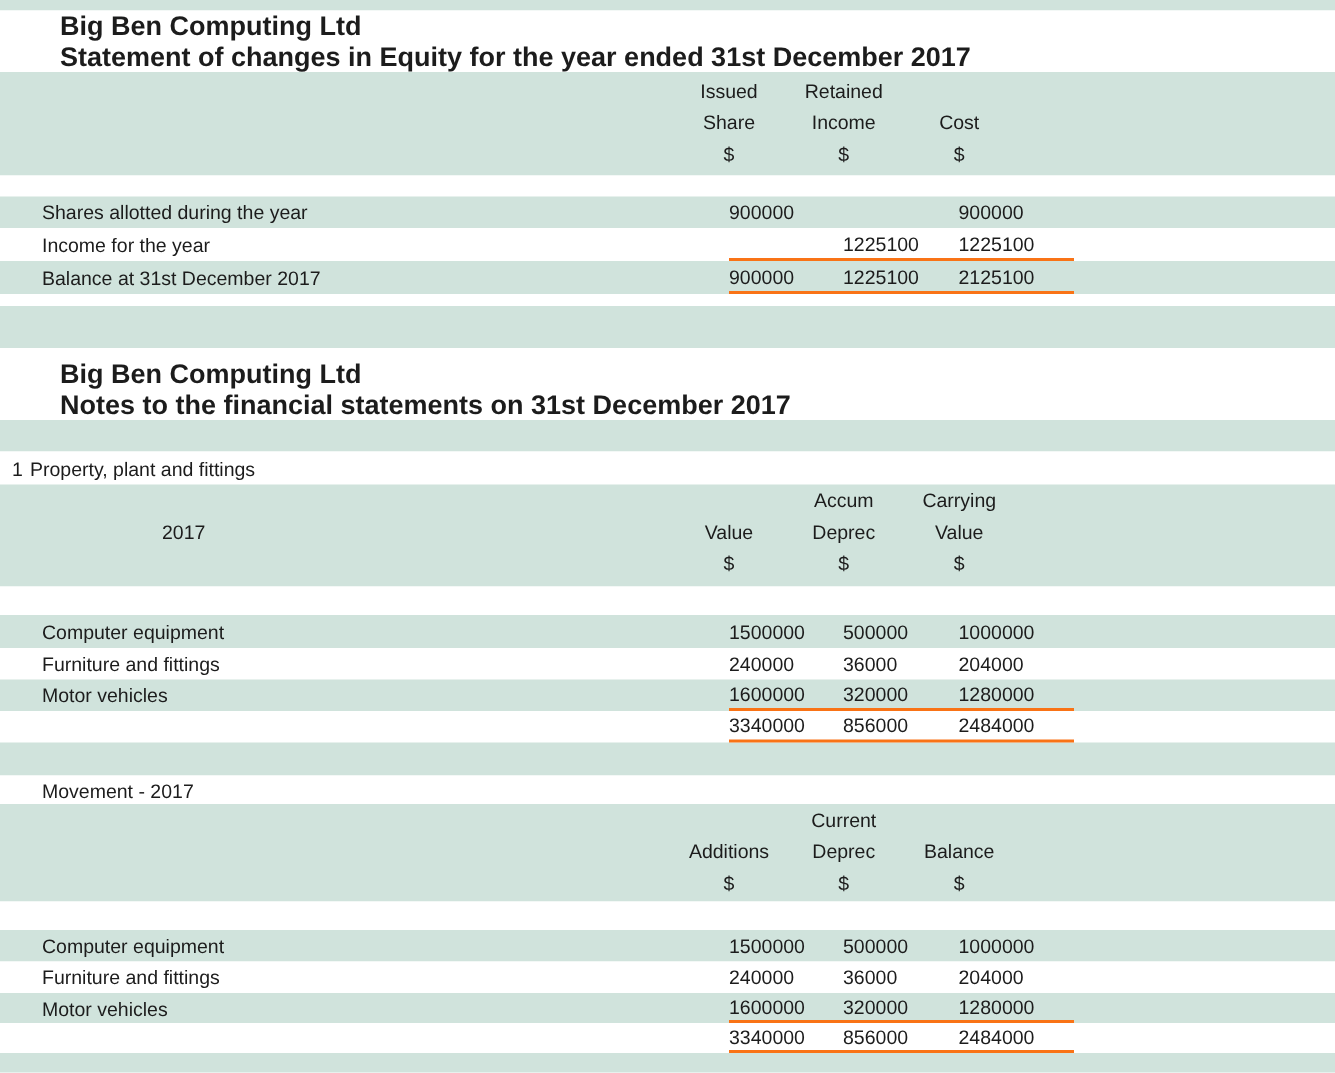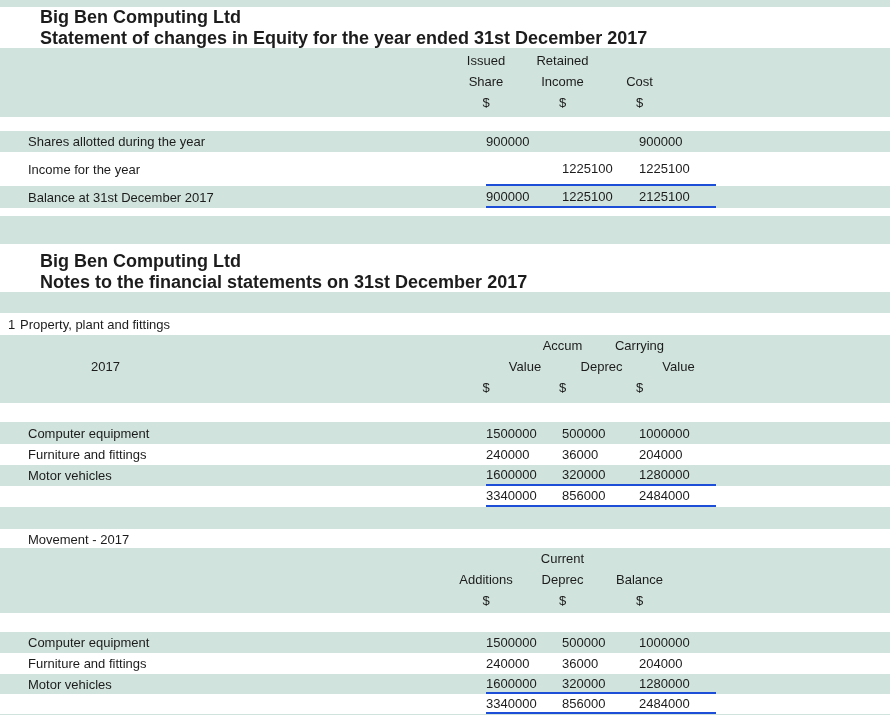--- a/index.html
+++ b/index.html
@@ -25,25 +25,25 @@
   .hline { display:flex; line-height:21px; }
   .lbl { width:448px; padding-left:28px; white-space:nowrap; }
   .nums { width:230px; display:flex; }
   .trow .nums { align-self:stretch; align-items:center; }
   .c  { white-space:nowrap; }
   .c1 { width:76px; }
   .c2 { width:77px; }
   .c3 { width:77px; }
   .num { text-align:left; padding-right:8px; }
   .ctr { text-align:center; }
-  .ul  { border-bottom:2px solid #1d4ed8; }
+  .ul  { border-bottom:2px solid #f97316; }
 
   .note-line { display:flex; line-height:21px; padding-top:1px; }
   .note-num { width:20px; padding-left:8px; }
-  .year-lbl { padding-left:52px;margin-left:39px; }
+  .year-lbl { padding-left:108px; }
 </style>
 </head>
 <body>
 
 <div class="sheet">
 
   <div class="band g" style="height:7px"></div>
 
   <div class="band w" style="height:41px">
     <div class="title">Big Ben Computing Ltd</div>
@@ -80,21 +80,21 @@
   <div class="band w" style="height:14px"></div>
 
   <div class="band g trow" style="height:21px">
     <div class="lbl">Shares allotted during the year</div>
     <div class="nums">
       <div class="c c1 num">900000</div>
       <div class="c c2 num"></div>
       <div class="c c3 num">900000</div>
     </div>
   </div>
-  <div class="band w trow" style="height:34px">
+  <div class="band w trow" style="height:22px">
     <div class="lbl">Income for the year</div>
     <div class="nums ul">
       <div class="c c1 num"></div>
       <div class="c c2 num">1225100</div>
       <div class="c c3 num">1225100</div>
     </div>
   </div>
   <div class="band g trow" style="height:22px">
     <div class="lbl">Balance at 31st December 2017</div>
     <div class="nums ul">

